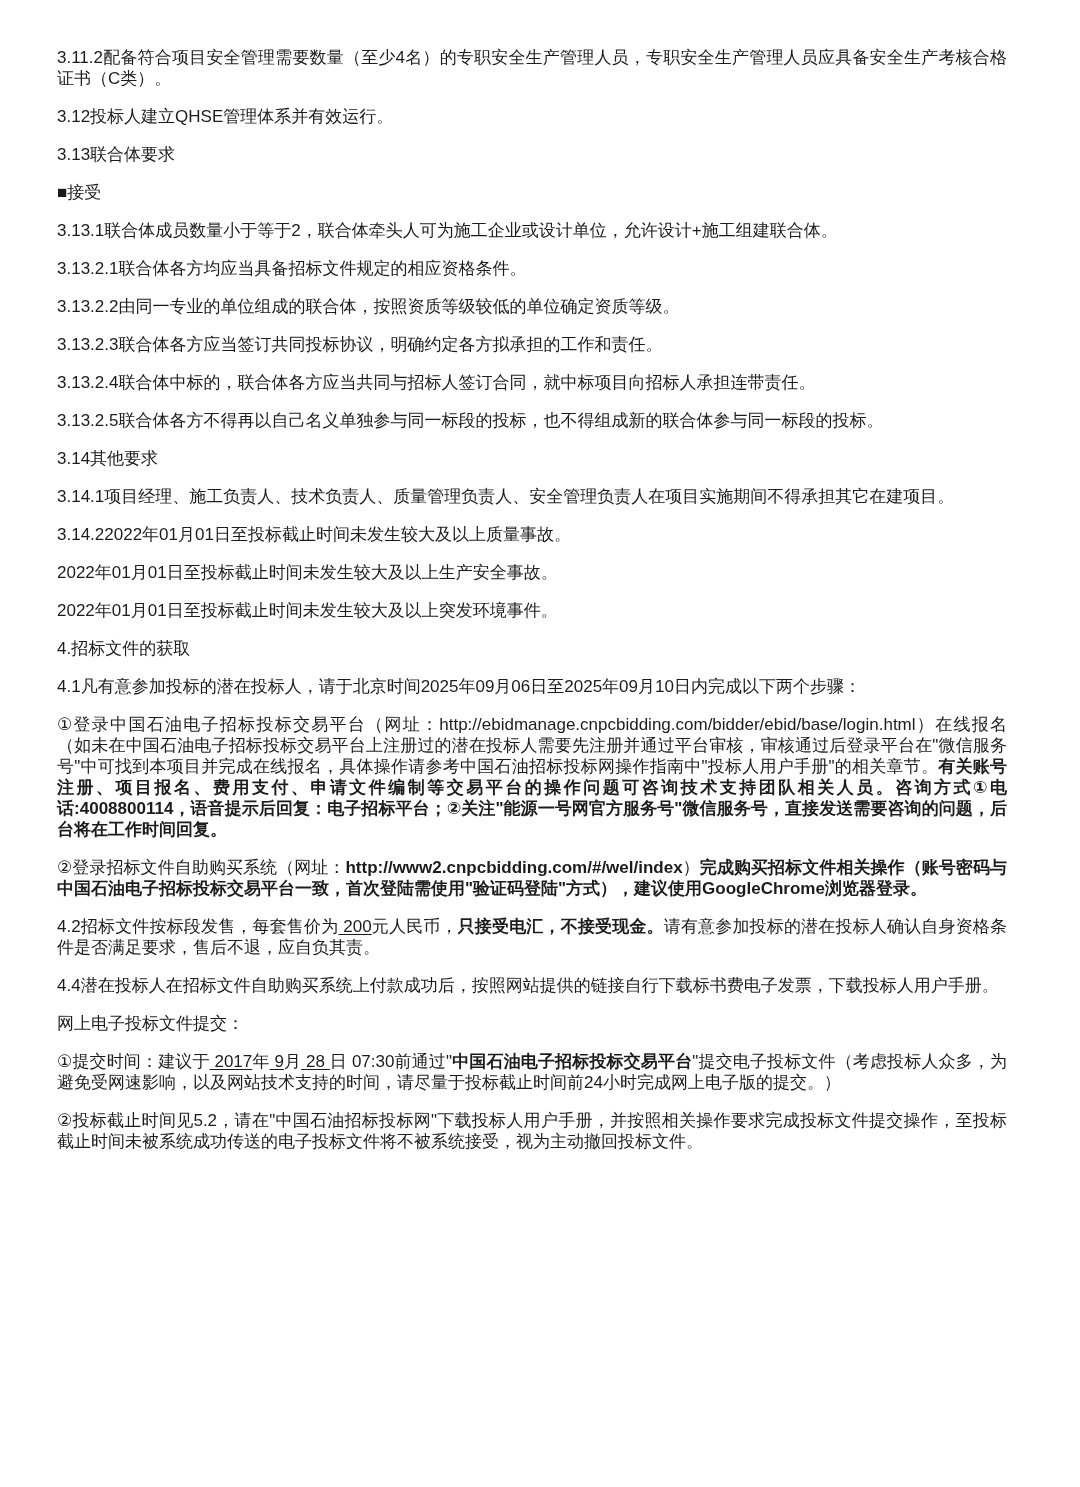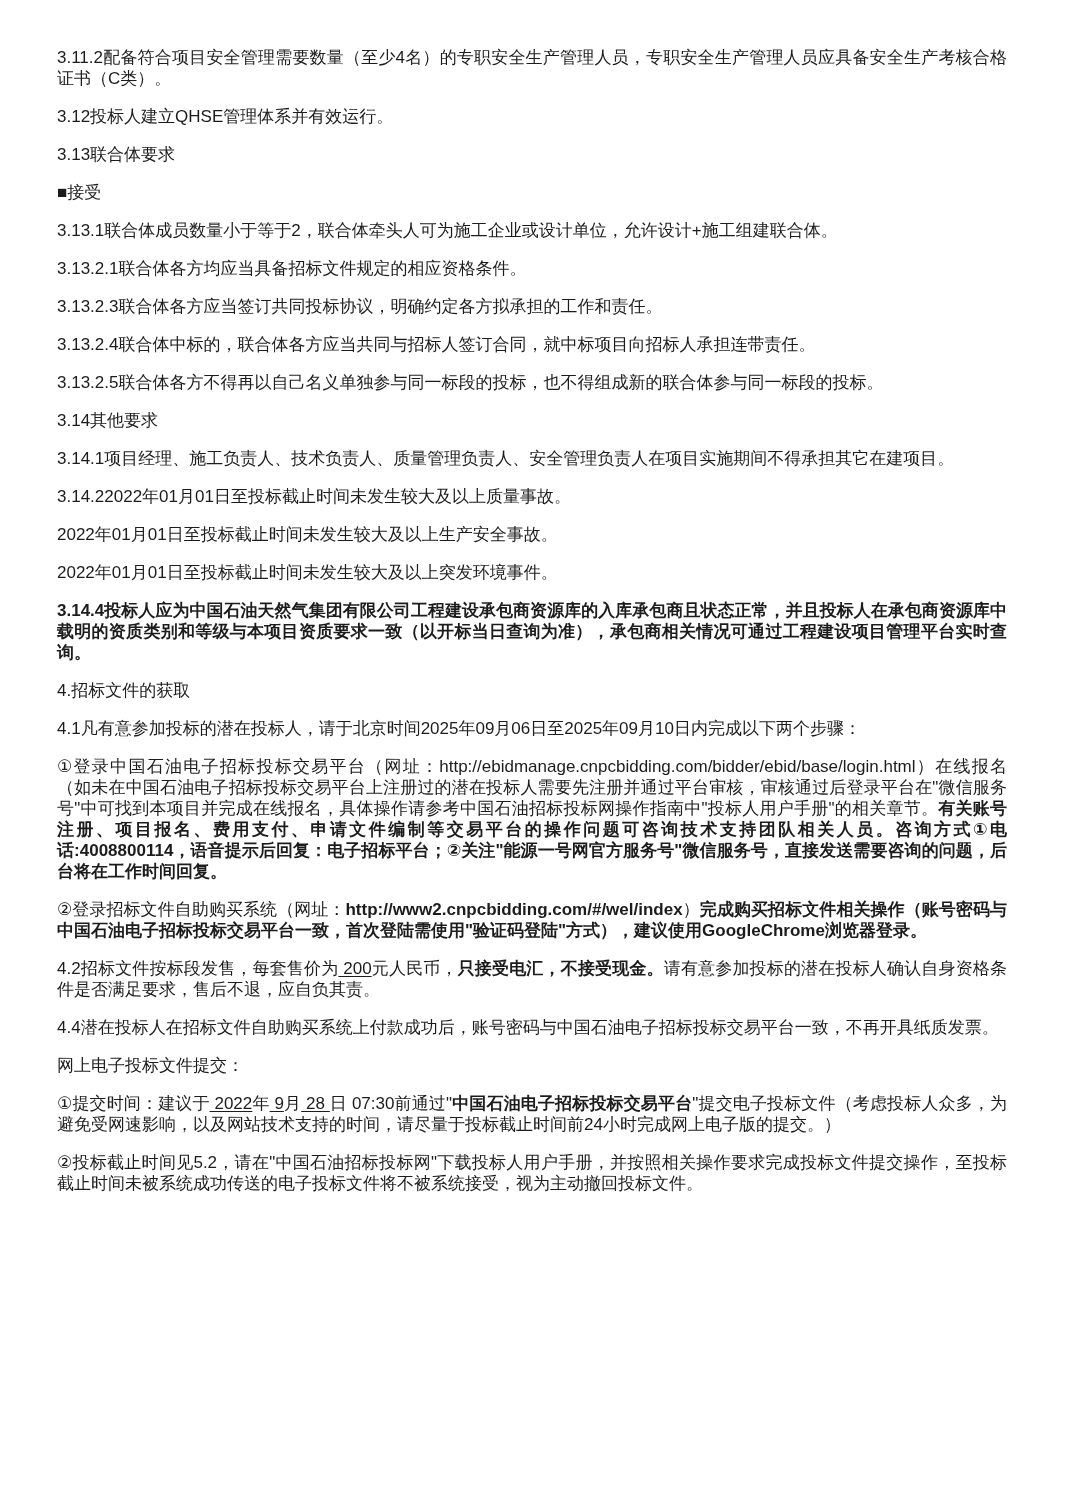--- a/index.html
+++ b/index.html
@@ -39,32 +39,32 @@
 <body>
 
 <div class="page">
   <div>
       <p class="para"><span>3.11.2配备符合项目安全管理需要数量（至少4名）的专职安全生产管理人员，专职安全生产管理人员应具备安全生产考核合格证书（C类）。</span></p>
       <p class="para"><span>3.12投标人建立QHSE管理体系并有效运行。</span></p>
       <p class="para"><span>3.13联合体要求</span></p>
       <p class="para"><span>■接受</span></p>
       <p class="para"><span>3.13.1联合体成员数量小于等于2，联合体牵头人可为施工企业或设计单位，允许设计+施工组建联合体。</span></p>
       <p class="para"><span>3.13.2.1联合体各方均应当具备招标文件规定的相应资格条件。</span></p>
+      <p class="para"><span>3.13.2.2由同一专业的单位组成的联合体，按照资质等级较低的单位确定资质等级。</span></p>
       <p class="para"><span>3.13.2.3联合体各方应当签订共同投标协议，明确约定各方拟承担的工作和责任。</span></p>
       <p class="para"><span>3.13.2.4联合体中标的，联合体各方应当共同与招标人签订合同，就中标项目向招标人承担连带责任。</span></p>
       <p class="para"><span>3.13.2.5联合体各方不得再以自己名义单独参与同一标段的投标，也不得组成新的联合体参与同一标段的投标。</span></p>
       <p class="para"><span>3.14其他要求</span></p>
       <p class="para"><span>3.14.1项目经理、施工负责人、技术负责人、质量管理负责人、安全管理负责人在项目实施期间不得承担其它在建项目。</span></p>
       <p class="para"><span>3.14.22022年01月01日至投标截止时间未发生较大及以上质量事故。</span></p>
       <p class="para"><span>2022年01月01日至投标截止时间未发生较大及以上生产安全事故。</span></p>
       <p class="para"><span>2022年01月01日至投标截止时间未发生较大及以上突发环境事件。</span></p>
-      <p class="para"><span class="run-bold">3.14.4投标人应为中国石油天然气集团有限公司工程建设承包商资源库的入库承包商且状态正常，并且投标人在承包商资源库中载明的资质类别和等级与本项目资质要求一致（以开标当日查询为准），承包商相关情况可通过工程建设项目管理平台实时查询。</span></p>
       <p class="para"><span>4.招标文件的获取</span></p>
       <p class="para"><span>4.1凡有意参加投标的潜在投标人，请于北京时间2025年09月06日至2025年09月10日内完成以下两个步骤：</span></p>
       <p class="para"><span>①登录中国石油电子招标投标交易平台（网址：http://ebidmanage.cnpcbidding.com/bidder/ebid/base/login.html）在线报名（如未在中国石油电子招标投标交易平台上注册过的潜在投标人需要先注册并通过平台审核，审核通过后登录平台在"微信服务号"中可找到本项目并完成在线报名，具体操作请参考中国石油招标投标网操作指南中"投标人用户手册"的相关章节。</span><span class="run-bold">有关账号注册、项目报名、费用支付、申请文件编制等交易平台的操作问题可咨询技术支持团队相关人员。咨询方式①电话:4008800114，语音提示后回复：电子招标平台；②关注"能源一号网官方服务号"微信服务号，直接发送需要咨询的问题，后台将在工作时间回复。</span></p>
       <p class="para"><span>②登录招标文件自助购买系统（网址：</span><span class="run-bold">http://www2.cnpcbidding.com/#/wel/index</span><span>）</span><span class="run-bold">完成购买招标文件相关操作（账号密码与中国石油电子招标投标交易平台一致，首次登陆需使用"验证码登陆"方式），建议使用GoogleChrome浏览器登录。</span></p>
       <p class="para"><span>4.2招标文件按标段发售，每套售价为</span><span class="run-underline"> 200</span><span>元人民币，</span><span class="run-bold">只接受电汇，不接受现金。</span><span>请有意参加投标的潜在投标人确认自身资格条件是否满足要求，售后不退，应自负其责。</span></p>
-      <p class="para"><span>4.4潜在投标人在招标文件自助购买系统上付款成功后，账号密码与中国石油电子招标投标交易平台一致，不再开具纸质发票。</span></p>
+      <p class="para"><span>4.4潜在投标人在招标文件自助购买系统上付款成功后，按照网站提供的链接自行下载标书费电子发票，下载投标人用户手册。</span></p>
       <p class="para"><span>网上电子投标文件提交：</span></p>
-      <p class="para"><span>①提交时间：建议于</span><span class="run-underline"> 2022</span><span>年</span><span class="run-underline"> 9</span><span>月</span><span class="run-underline"> 28 </span><span>日 07:30前通过"</span><span class="run-bold">中国石油电子招标投标交易平台</span><span>"提交电子投标文件（考虑投标人众多，为避免受网速影响，以及网站技术支持的时间，请尽量于投标截止时间前24小时完成网上电子版的提交。）</span></p>
+      <p class="para"><span>①提交时间：建议于</span><span class="run-underline"> 2017</span><span>年</span><span class="run-underline"> 9</span><span>月</span><span class="run-underline"> 28 </span><span>日 07:30前通过"</span><span class="run-bold">中国石油电子招标投标交易平台</span><span>"提交电子投标文件（考虑投标人众多，为避免受网速影响，以及网站技术支持的时间，请尽量于投标截止时间前24小时完成网上电子版的提交。）</span></p>
       <p class="para"><span>②投标截止时间见5.2，请在"中国石油招标投标网"下载投标人用户手册，并按照相关操作要求完成投标文件提交操作，至投标截止时间未被系统成功传送的电子投标文件将不被系统接受，视为主动撤回投标文件。</span></p>
     </div>
 </div>
 
 </body></html>

